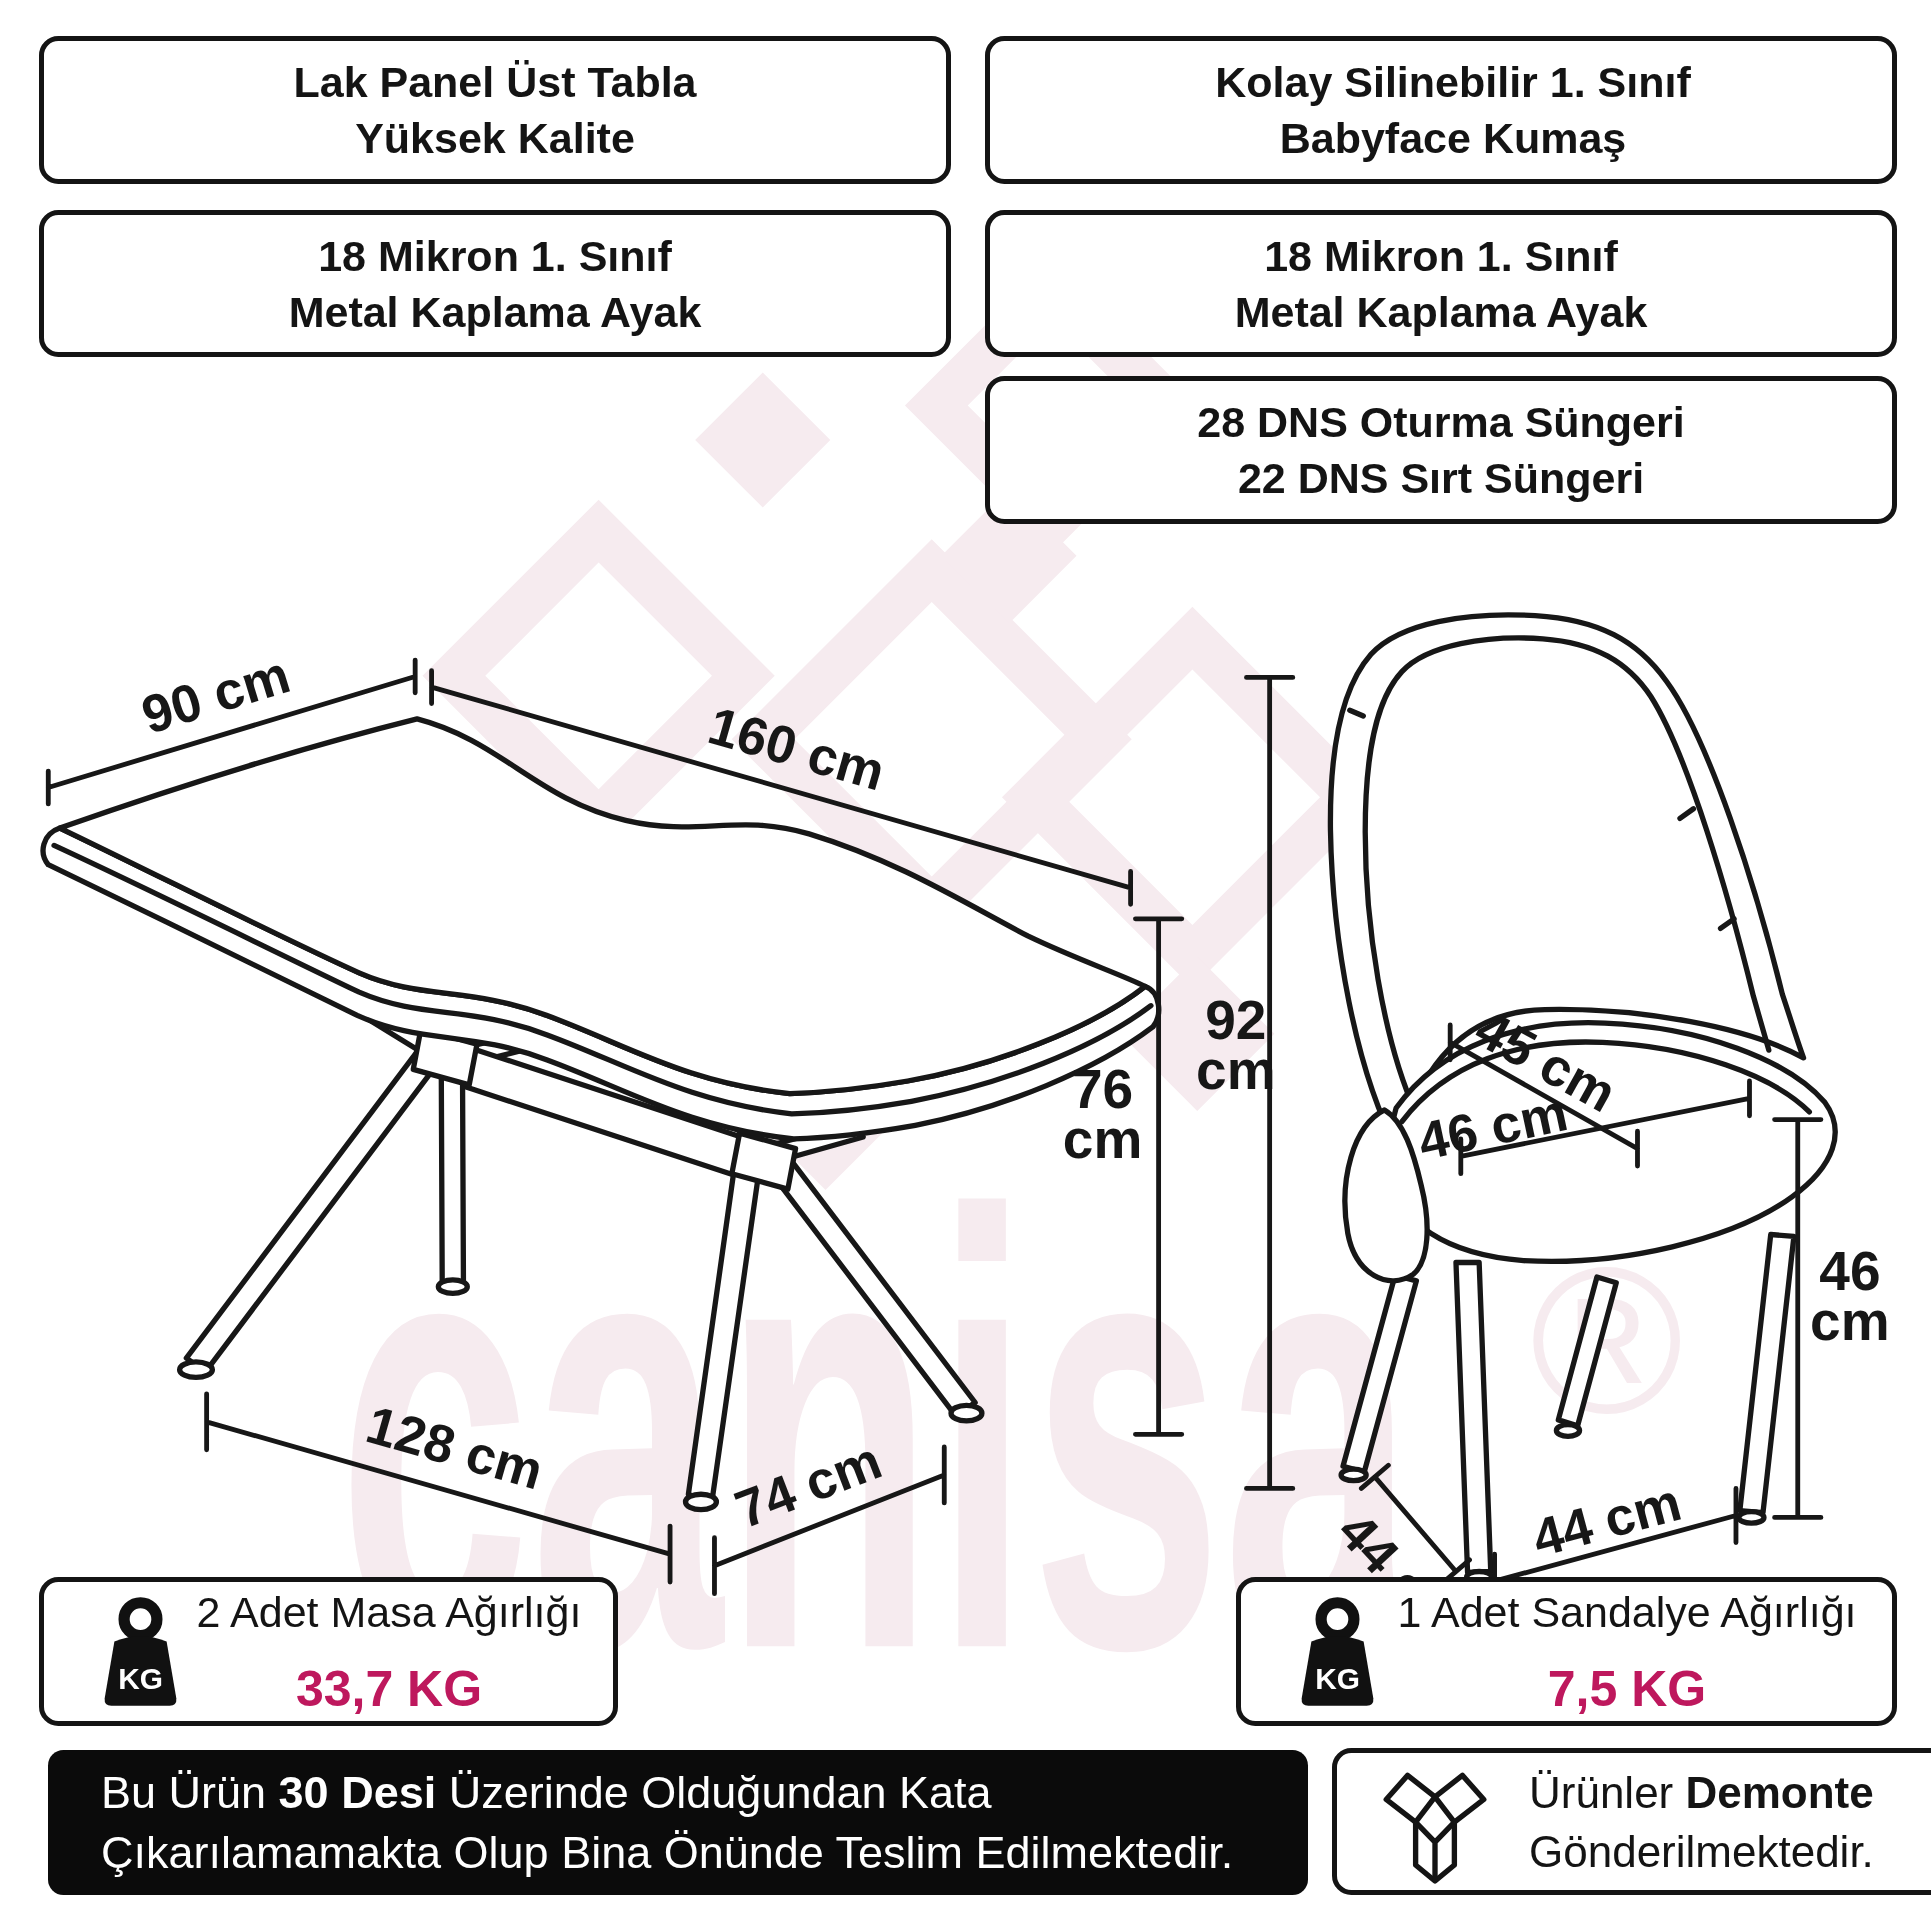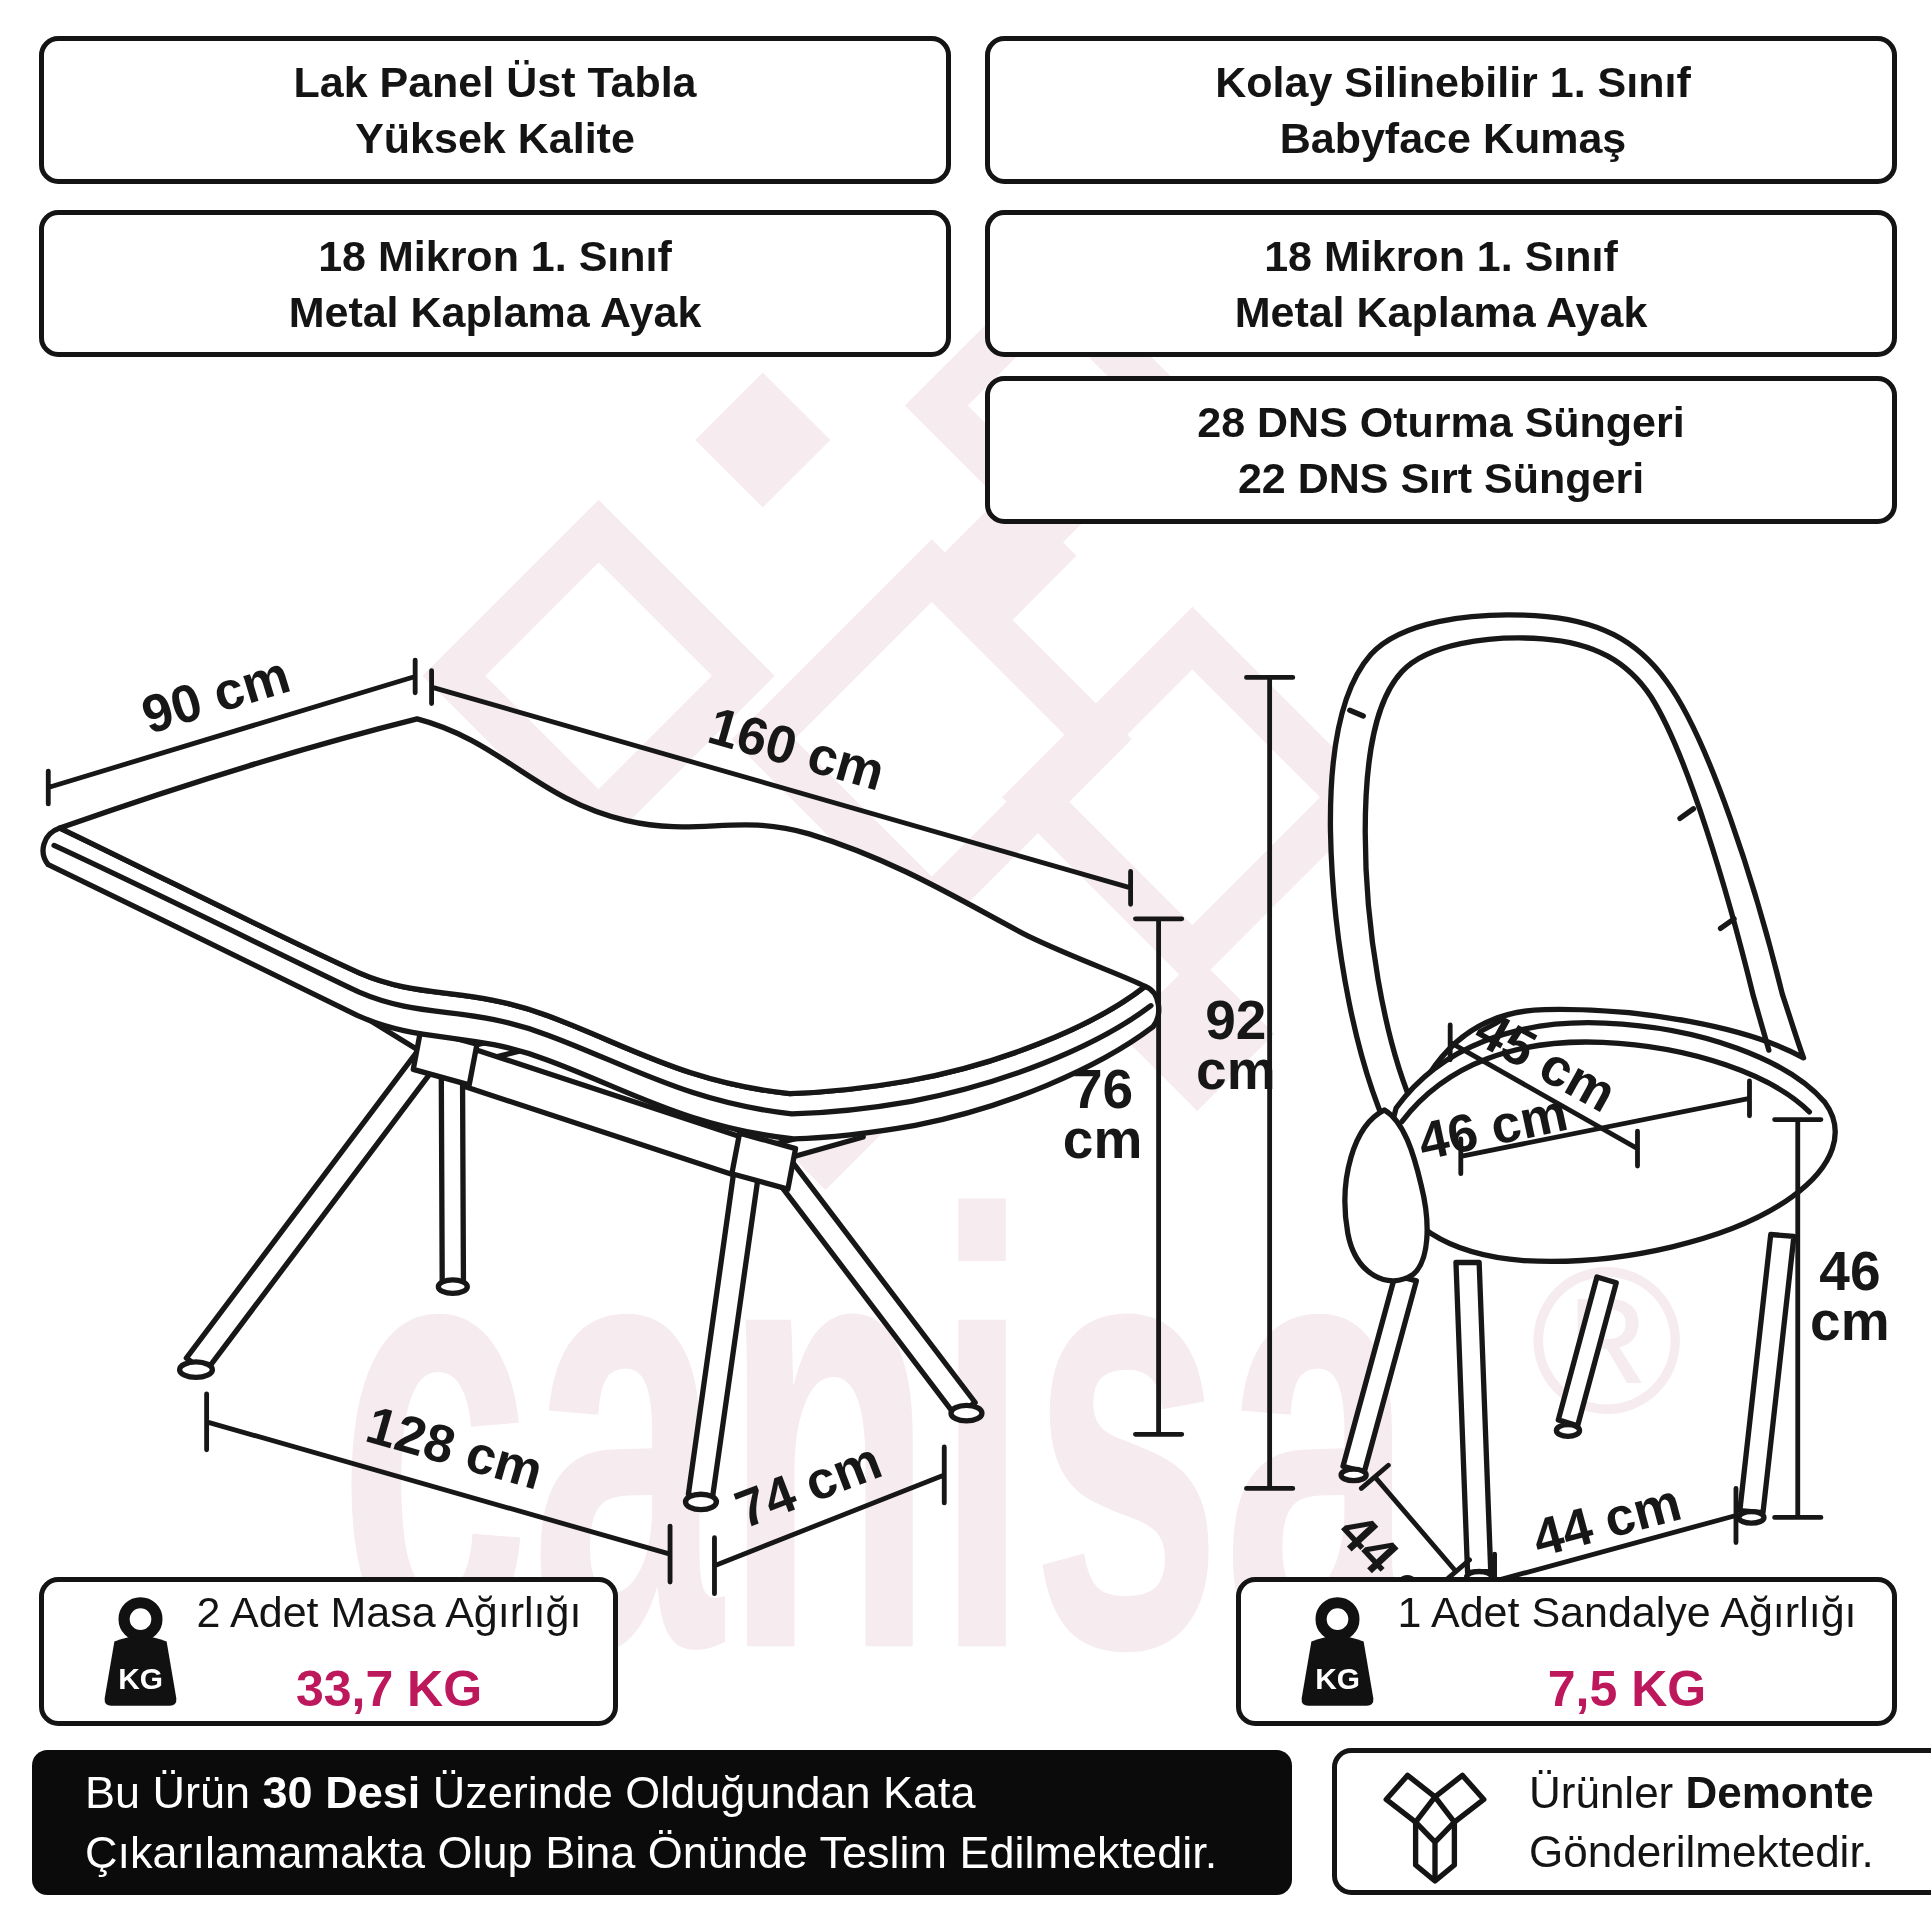--- a/index.html
+++ b/index.html
@@ -184,21 +184,21 @@
       <circle cx="65" cy="36" r="22" fill="none" stroke="#111" stroke-width="15"></circle>
       <path d="M30 66 Q65 52 100 66 L113 142 Q114 152 104 152 L26 152 Q16 152 17 142 Z" fill="#111"></path>
       <text x="65" y="130" text-anchor="middle" font-family="Liberation Sans, sans-serif" font-weight="700" font-size="40" fill="#fff">KG</text>
     </svg>
     <div class="wtext">
       <div class="wlabel">1 Adet Sandalye Ağırlığı</div>
       <div class="wvalue">7,5 KG</div>
     </div>
   </div>
 
-  <div class="notice" style="left:32px; top:1750px; width:1260px; height:145px;">
+  <div class="notice" style="left:48px; top:1750px; width:1260px; height:145px;">
     <div><span>Bu Ürün </span><b>30 Desi</b><span> Üzerinde Olduğundan Kata</span></div>
     <div>Çıkarılamamakta Olup Bina Önünde Teslim Edilmektedir.</div>
   </div>
 
   <div class="scard" style="left:1332px; top:1748px; width:674px; height:147px;">
     <svg width="114" height="127" viewBox="0 0 170 190">
       <g fill="#ffffff" stroke="#141414" stroke-width="8" stroke-linejoin="round">
         <path d="M85 58 L44 26 L12 62 L56 96 Z"></path>
         <path d="M85 58 L126 26 L158 62 L114 96 Z"></path>
         <path d="M56 96 L56 160 L85 184 L114 160 L114 96" fill="#ffffff"></path>

